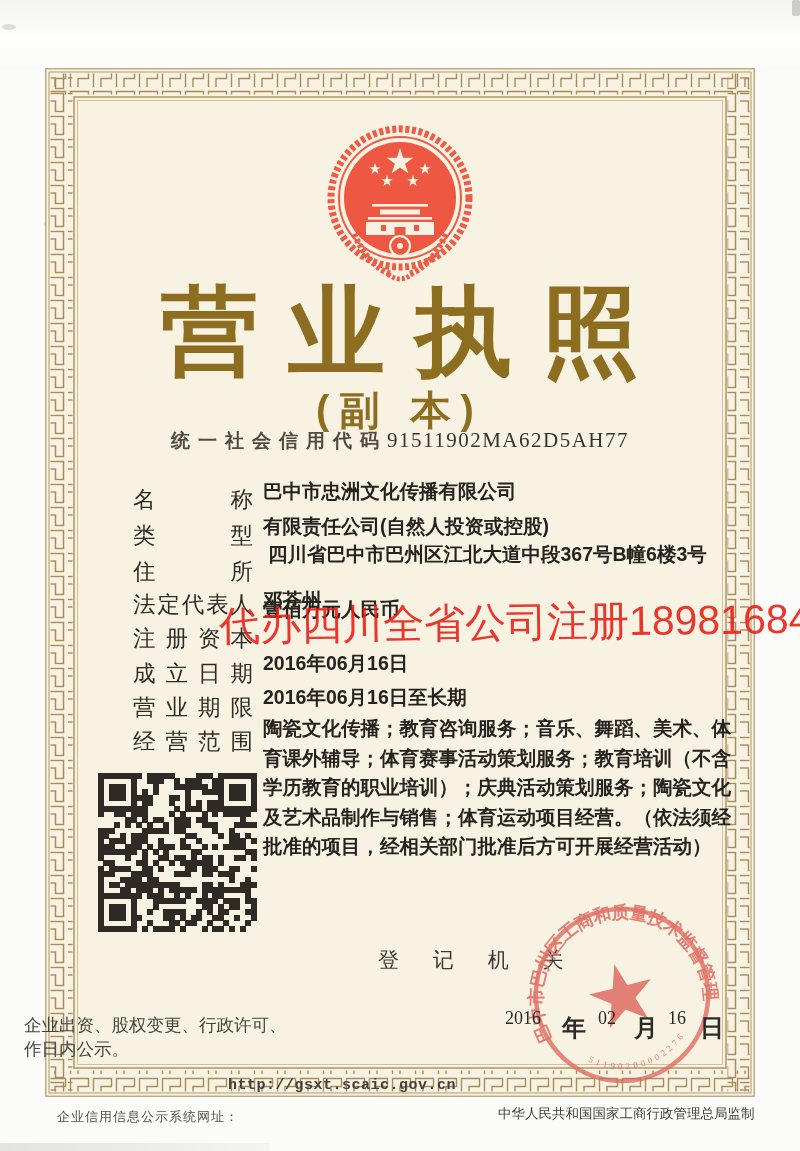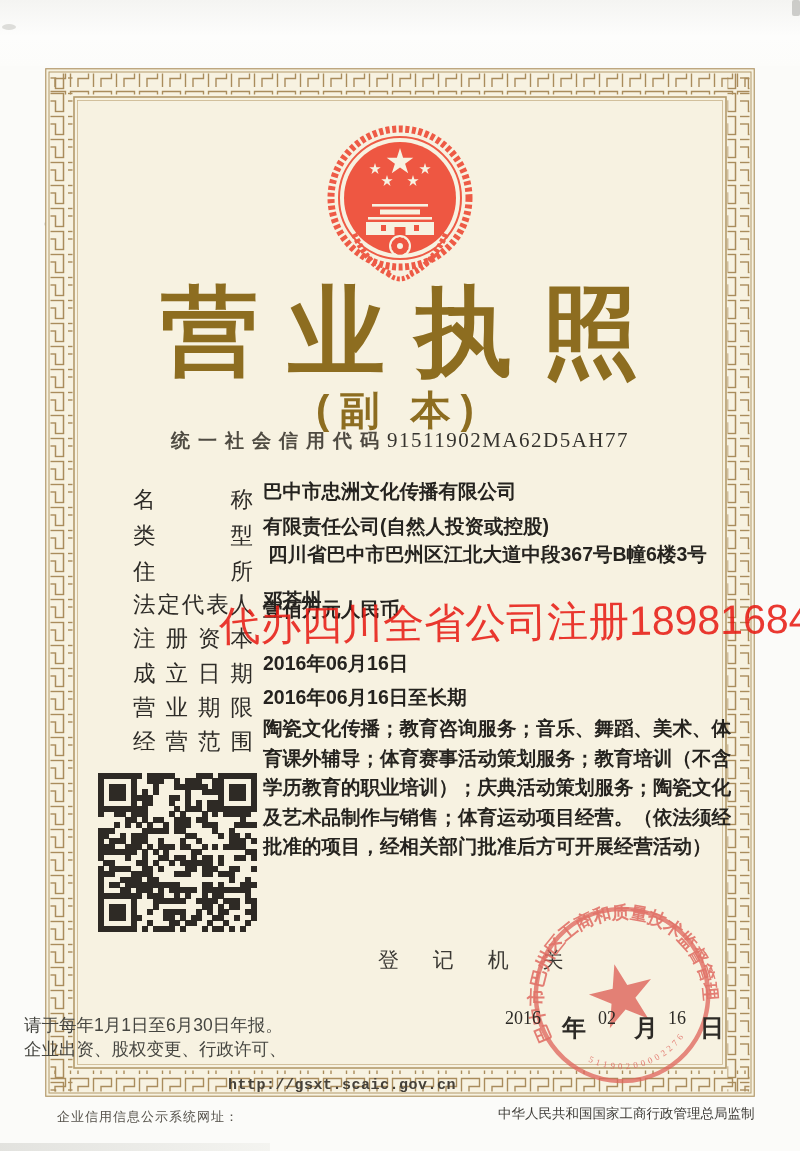--- a/index.html
+++ b/index.html
@@ -636,18 +636,18 @@
 </svg>
 
 <span class="abs dateline d-num" style="left:505px;top:1008px">2016</span>
 <span class="abs dateline d-cjk" style="left:562px;top:1012px">年</span>
 <span class="abs dateline d-num" style="left:598px;top:1008px">02</span>
 <span class="abs dateline d-cjk" style="left:634px;top:1012px">月</span>
 <span class="abs dateline d-num" style="left:668px;top:1008px">16</span>
 <span class="abs dateline d-cjk" style="left:700px;top:1012px">日</span>
 
 <div class="abs annual">
-  <div>请于每年1月1日至6月30日年报。</div>
   <div>企业出资、股权变更、行政许可、</div>
+  <div>作日内公示。</div>
 </div>
 <div class="abs siteurl">http://gsxt.scaic.gov.cn</div>
 <div class="abs siteline">企业信用信息公示系统网址：</div>
 <div class="abs supervisor">中华人民共和国国家工商行政管理总局监制</div>
 
 </body></html>

